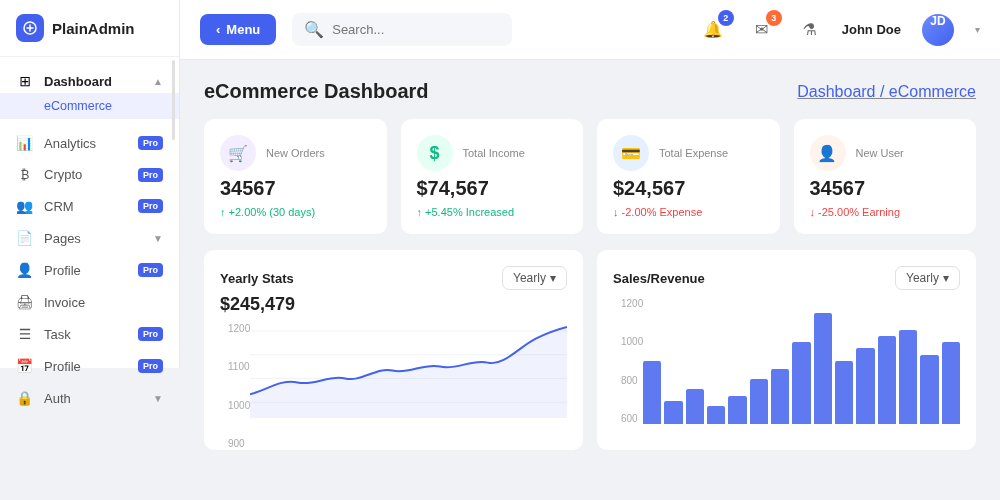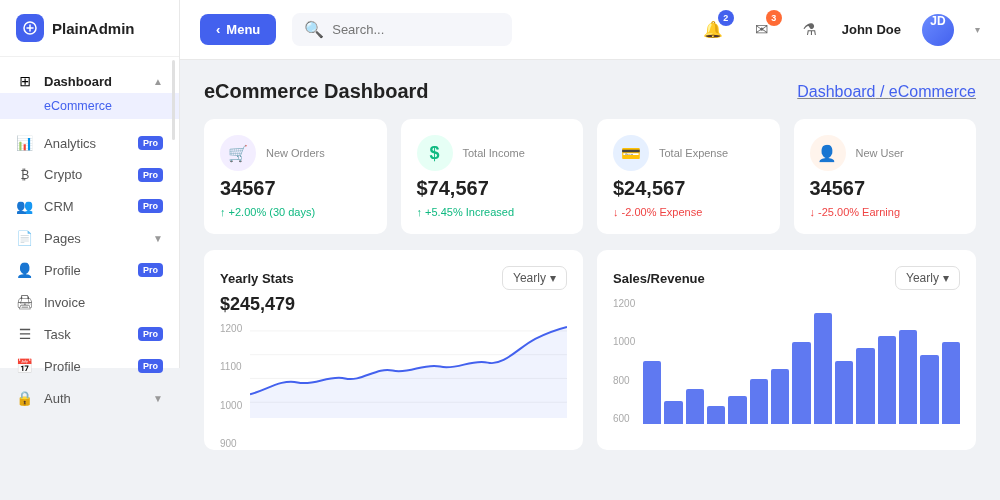--- a/index.html
+++ b/index.html
@@ -192,21 +192,21 @@
     .chart-title { font-size: 13px; font-weight: 700; color: #222; }
     .chart-total { font-size: 18px; font-weight: 800; color: #222; margin-bottom: 8px; }
     .dropdown-btn {
       border: 1px solid #e0e0e0; background: #fff;
       border-radius: 7px; padding: 4px 10px;
       font-size: 12px; cursor: pointer;
       display: flex; align-items: center; gap: 4px; color: #555;
     }
     .chart-area { position: relative; height: 130px; overflow: hidden; }
     .y-labels {
-      position: absolute; left: 0; top: 0; bottom: 0;
+      position: absolute; left: 8px; top: 0; bottom: 0;
       display: flex; flex-direction: column; justify-content: space-between;
       font-size: 10px; color: #aaa; padding-bottom: 4px;
     }
     .chart-svg { position: absolute; left: 30px; right: 0; top: 0; bottom: 0; }
     .bar-chart-area { position: absolute; left: 30px; right: 0; top: 0; bottom: 0; display: flex; align-items: flex-end; gap: 3px; padding-bottom: 4px; }
     .bar { background: #4361ee; border-radius: 2px 2px 0 0; min-width: 8px; opacity: 0.85; }
   </style>
 </head>
 <body>
 

